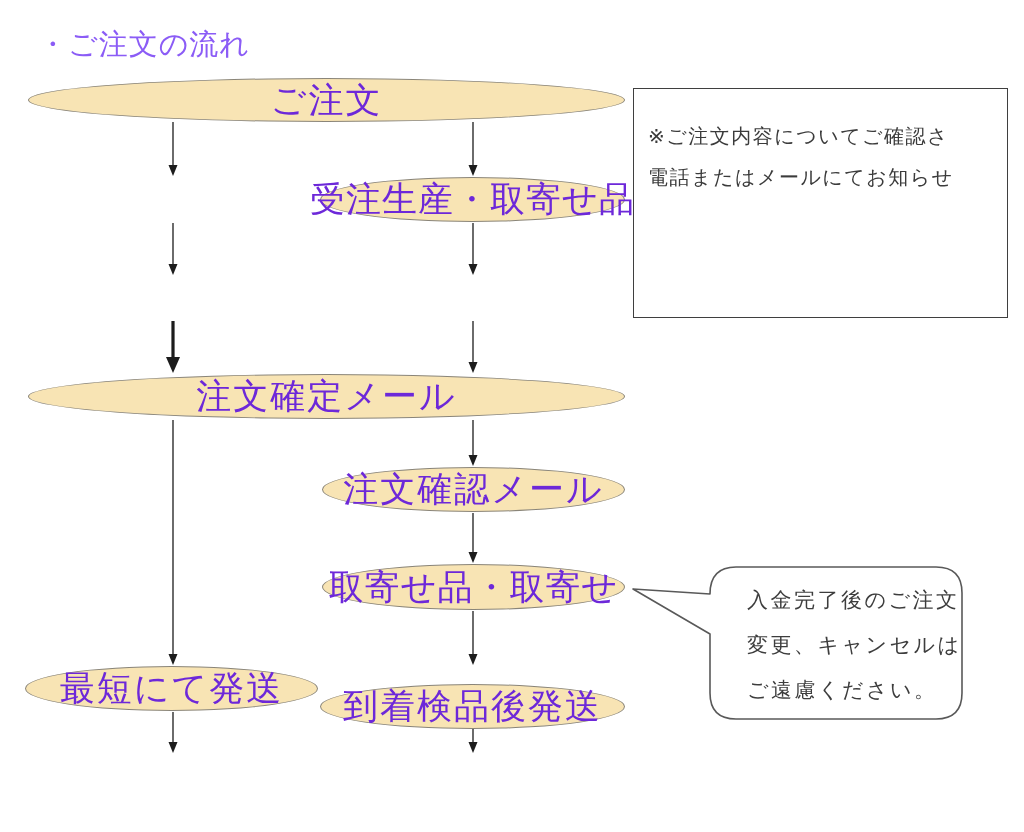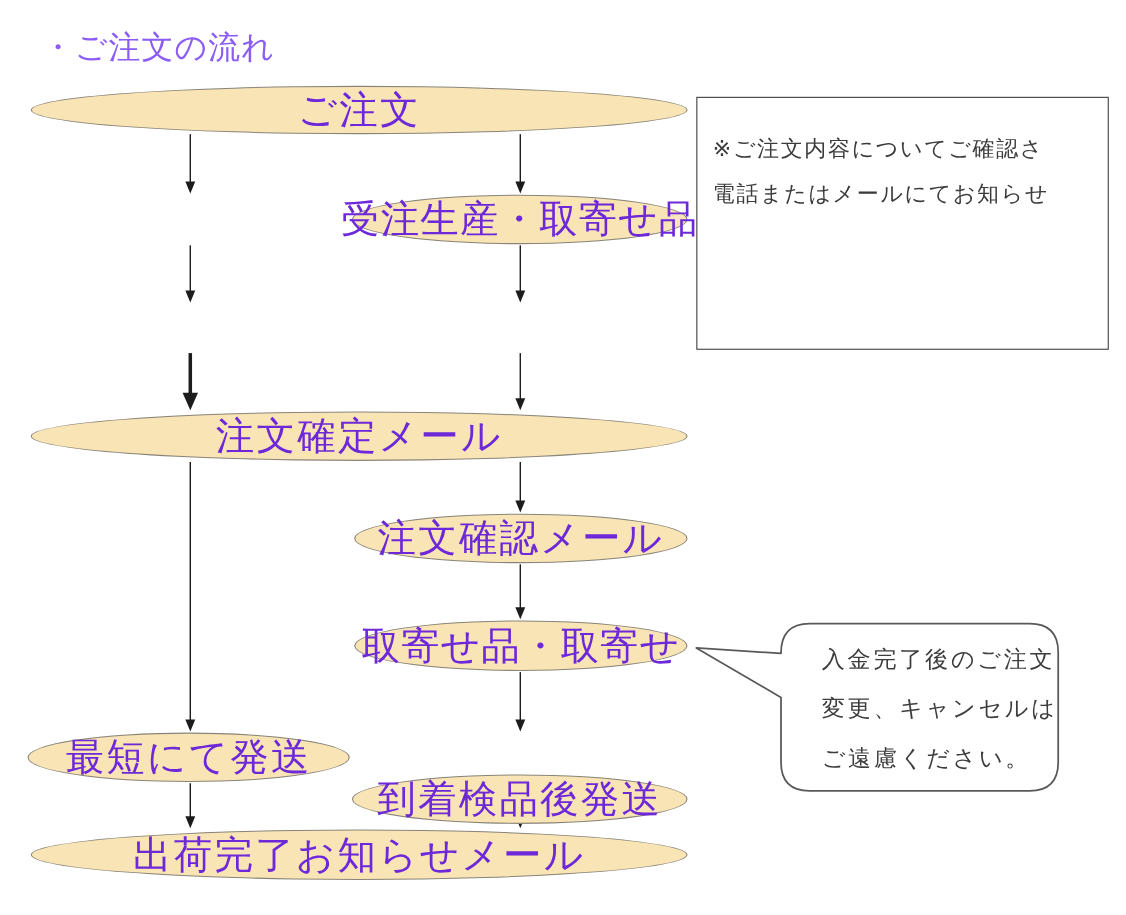--- a/index.html
+++ b/index.html
@@ -121,23 +121,22 @@
 
 
   <div class="node" style="left:28px;top:374px;width:597px;height:45px;">注文確定メール</div>
 
   <div class="node" style="left:322px;top:467px;width:303px;height:45px;">注文確認メール</div>
 
   <div class="node" style="left:322px;top:564px;width:303px;height:46px;letter-spacing:1px;">取寄せ品・取寄せ</div>
 
   <div class="node" style="left:25px;top:666px;width:293px;height:45px;">最短にて発送</div>
 
-  <div class="node" style="left:320px;top:704px;width:305px;height:45px;">到着検品後発送</div>
+  <div class="node" style="left:320px;top:684px;width:305px;height:45px;">到着検品後発送</div>
 
-  <div class="node" style="left:28px;top:754px;width:597px;height:46px;">出荷完了お知らせメール</div>
 
   <div class="note-box">
     <div class="note-line">※ご注文内容についてご確認さ</div>
     <div class="note-line">電話またはメールにてお知らせ</div>
   </div>
 
   <div class="bubble-text">
     <div class="bubble-line">入金完了後のご注文</div>
     <div class="bubble-line">変更、キャンセルは</div>
     <div class="bubble-line">ご遠慮ください。</div>

